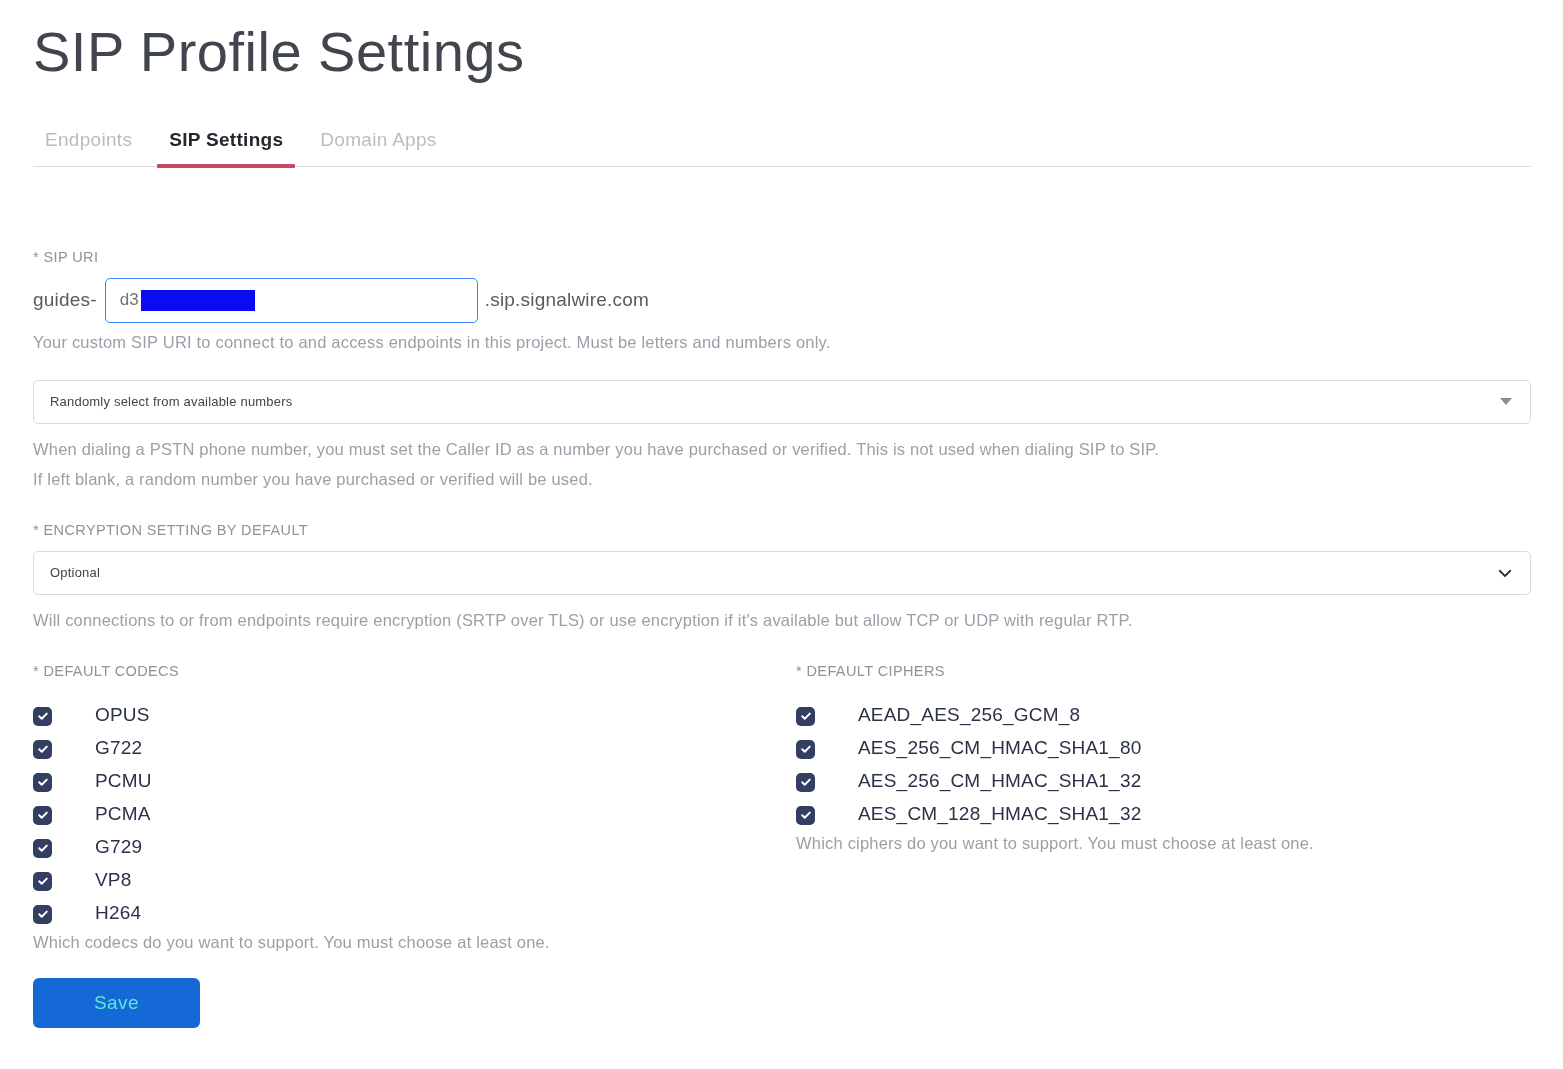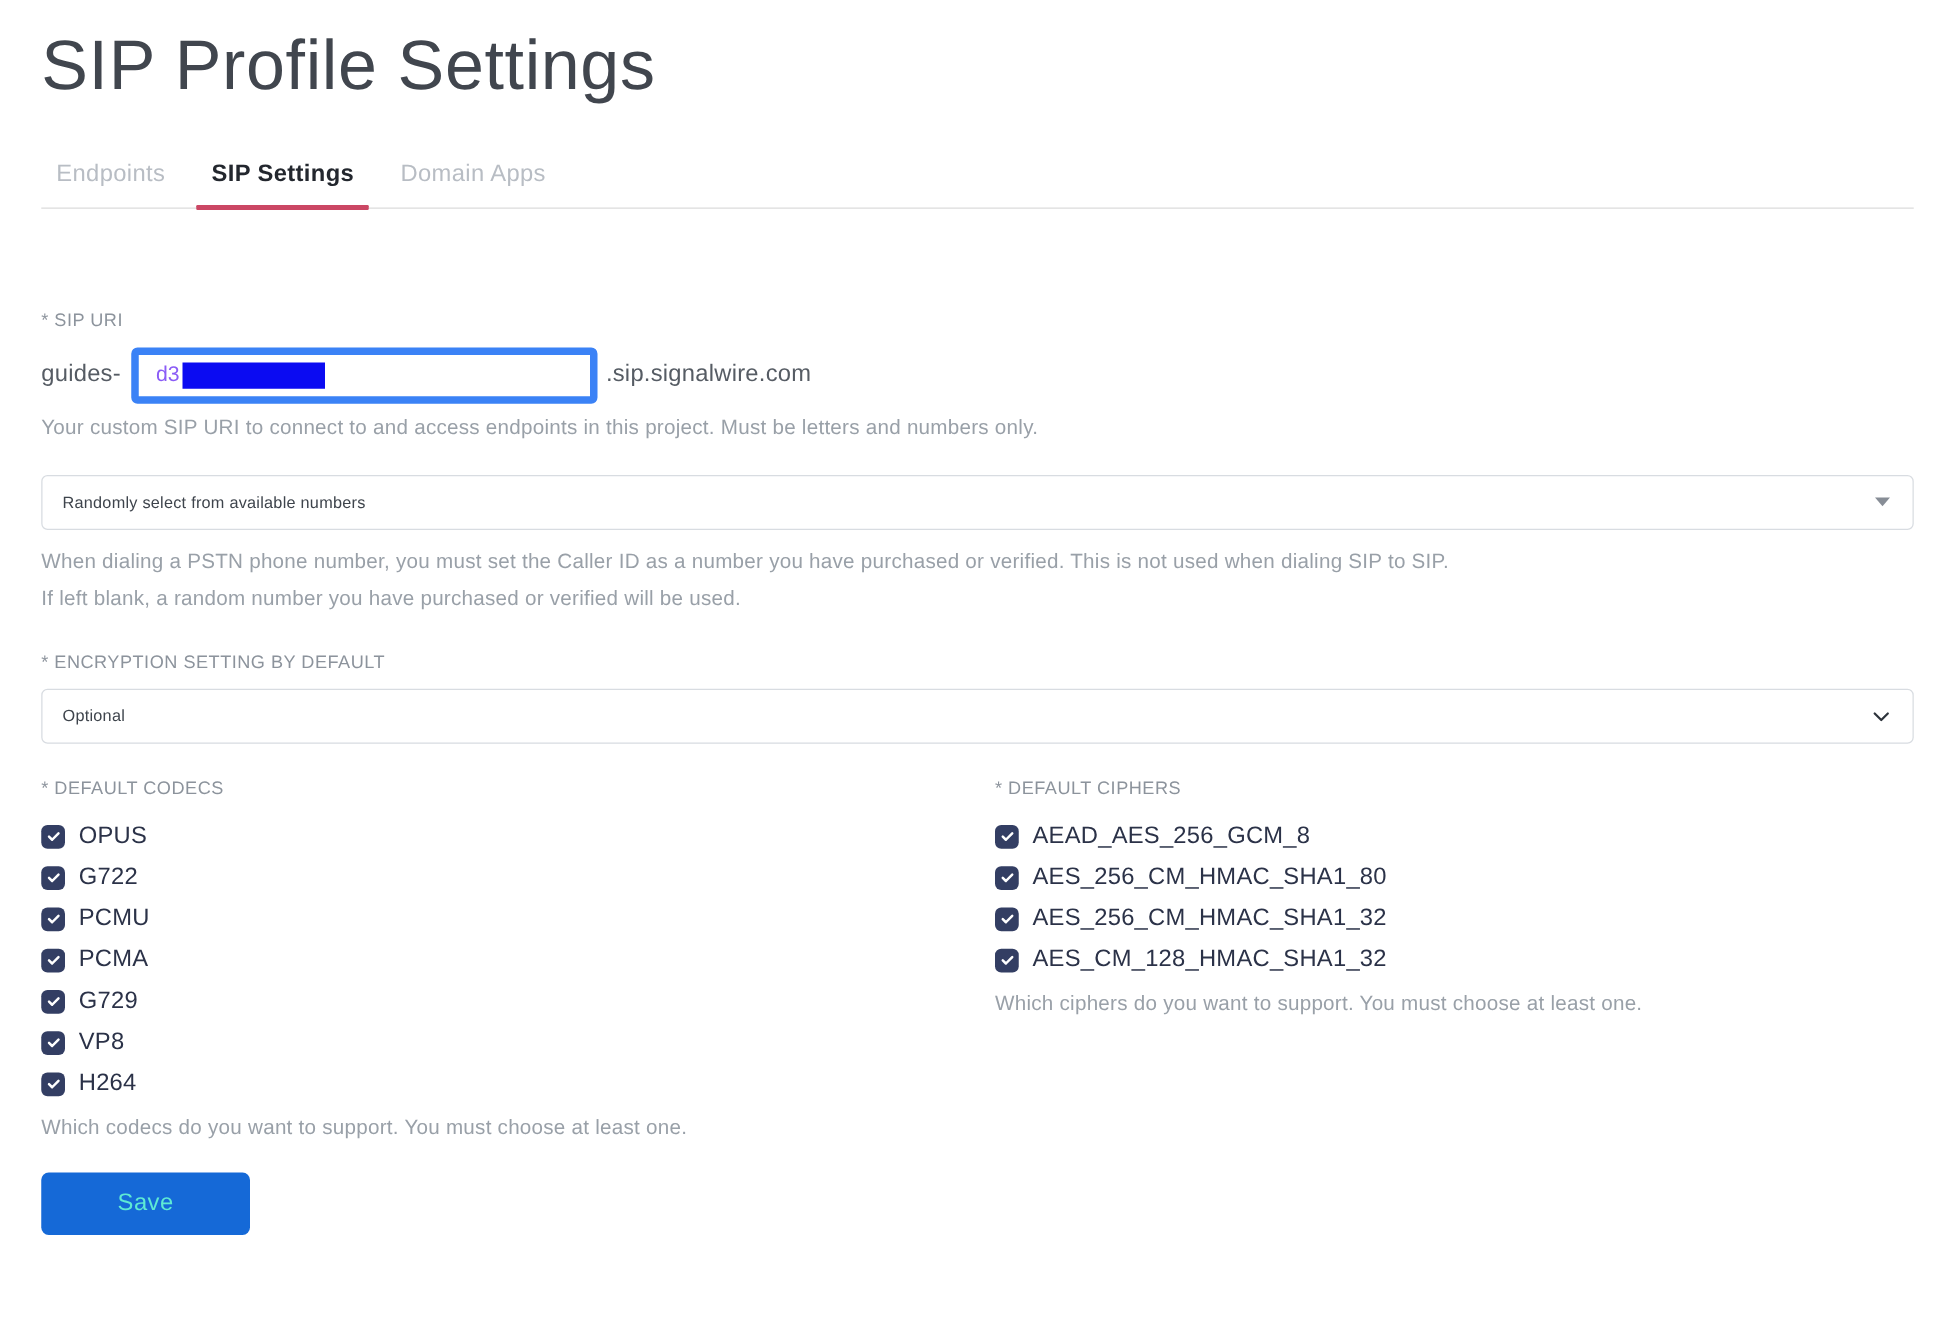--- a/index.html
+++ b/index.html
@@ -43,24 +43,24 @@
   }
   .help-text { font-size: 16.5px; color: #99a0a8; letter-spacing: 0.2px; }
 
   .sip-uri-block { margin-top: 82px; }
   .uri-row { display: flex; align-items: center; margin-top: 13px; }
   .uri-prefix, .uri-suffix { font-size: 19px; color: #565c64; letter-spacing: 0.2px; }
   .uri-prefix { margin-right: 8px; }
   .uri-suffix { margin-left: 7px; }
   .uri-input {
     width: 373px; height: 45px;
-    border: 6px solid #3b82f6; border-radius: 5px;
+    border: 1px solid #3b82f6; border-radius: 5px;
     display: flex; align-items: center;
     padding: 0 14px; background: #fff;
-    font-size: 17px; color: #8b5cf6;
+    font-size: 17px; color: #737373;
     cursor: text;
   }
   .redaction {
     display: inline-block; width: 114px; height: 21px;
     margin-left: 2px;
   }
   .uri-help { margin-top: 10px; }
 
   .section { margin-top: 28px; }
   .select-box {
@@ -79,22 +79,22 @@
   }
   .caret-chevron { width: 18px; height: 18px; margin-right: 0; }
   .select-help { margin-top: 10px; line-height: 30px; }
 
   
   .columns { display: flex; margin-top: 28px; }
   .col-left { width: 763px; }
   .col-right { flex: 1; }
   .check-list { margin-top: 14px; }
   .check-row {
-    display: flex; align-items: center;
-    height: 33px; cursor: pointer;
+    display: flex; align-items: flex-end;
+    height: 33px; cursor: pointer; gap: 32px;
   }
   .checkbox {
     width: 19px; height: 19px; border-radius: 5px;
     background: #333e63; flex: 0 0 19px;
     display: flex; align-items: center; justify-content: center;
     cursor: pointer;
   }
   .checkbox svg { width: 14px; height: 14px; display: block; }
   .check-label {
     margin-left: 11px; font-size: 19px; color: #2b3248; letter-spacing: 0.2px;
@@ -150,20 +150,21 @@
   </div>
 
   <div class="section">
     <div class="field-label">* ENCRYPTION SETTING BY DEFAULT</div>
     <div class="select-box">
       <span class="select-value">Optional</span>
       <svg class="caret-chevron" viewBox="0 0 24 24" fill="none">
         <path d="M5 9l7 7 7-7" stroke="#2e343c" stroke-width="2.4" stroke-linecap="round" stroke-linejoin="round"></path>
       </svg>
     </div>
+    <div class="help-text select-help">Will connections to or from endpoints require encryption (SRTP over TLS) or use encryption if it's available but allow TCP or UDP with regular RTP.</div>
   </div>
 
   <div class="columns">
 
     <div class="col-left">
       <div class="field-label">* DEFAULT CODECS</div>
       <div class="check-list">
 
         <label class="check-row">
           <span class="checkbox" style="background: rgb(51, 62, 99);">

